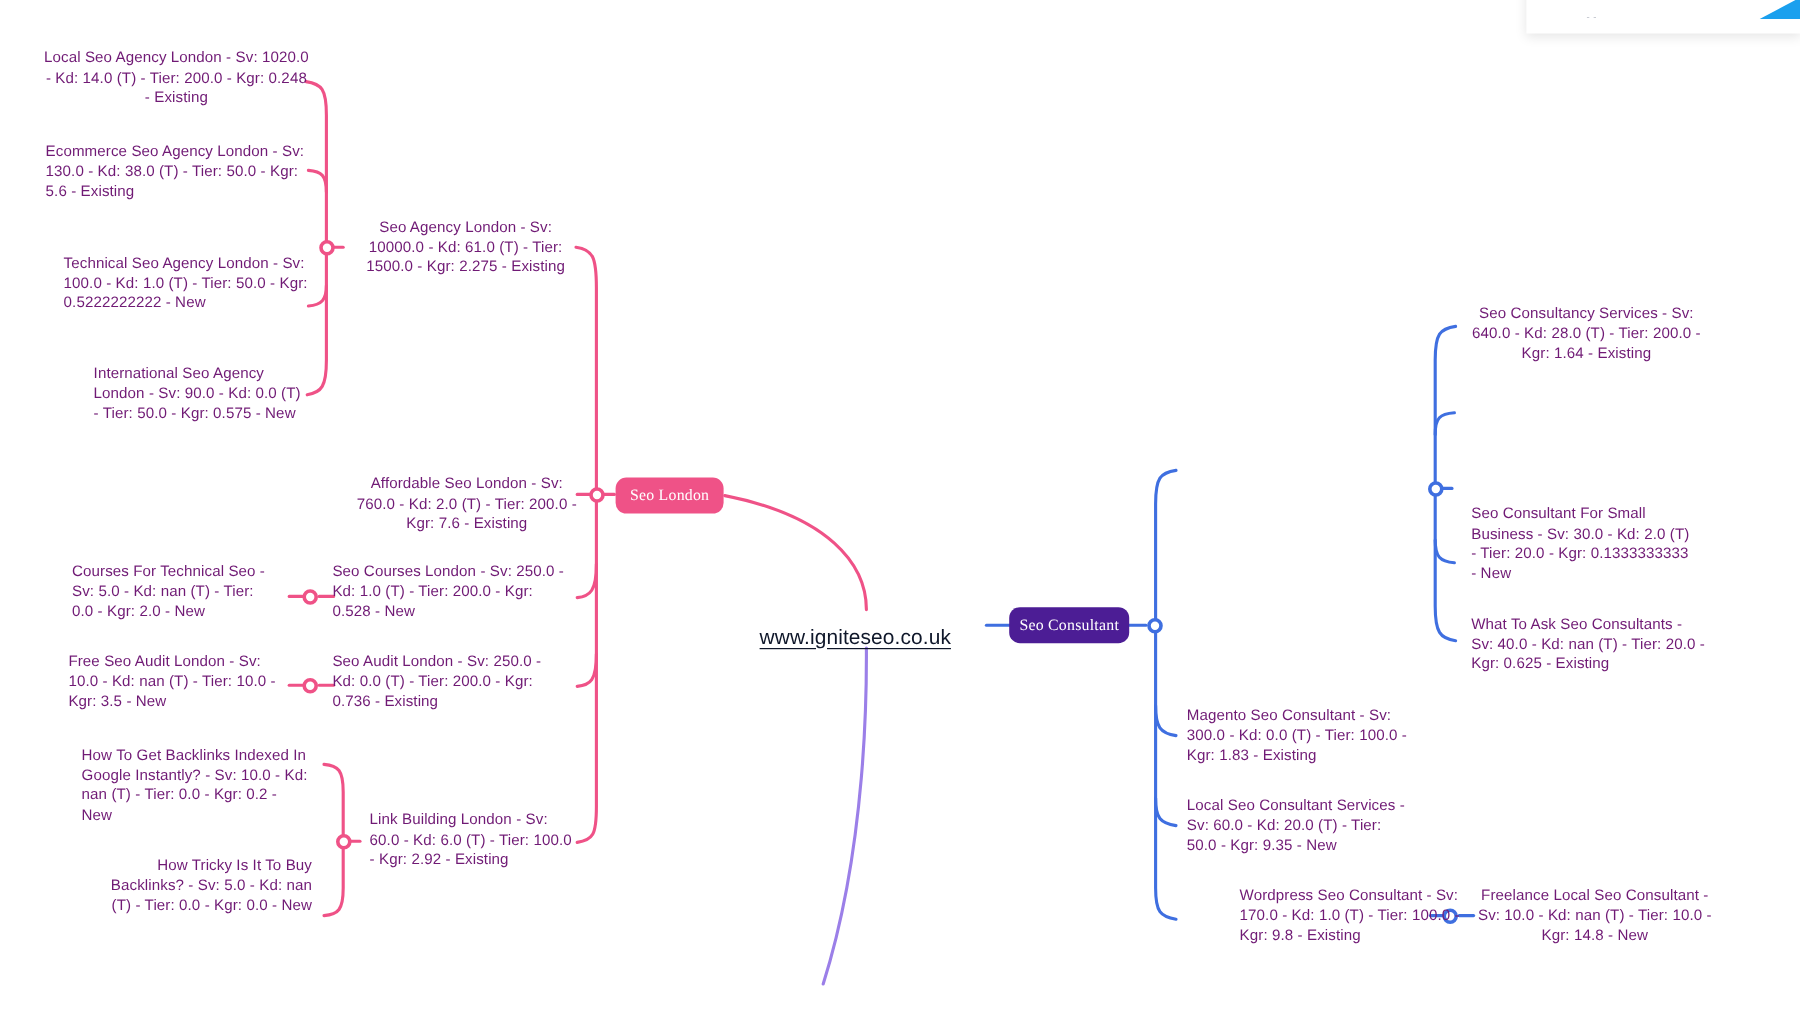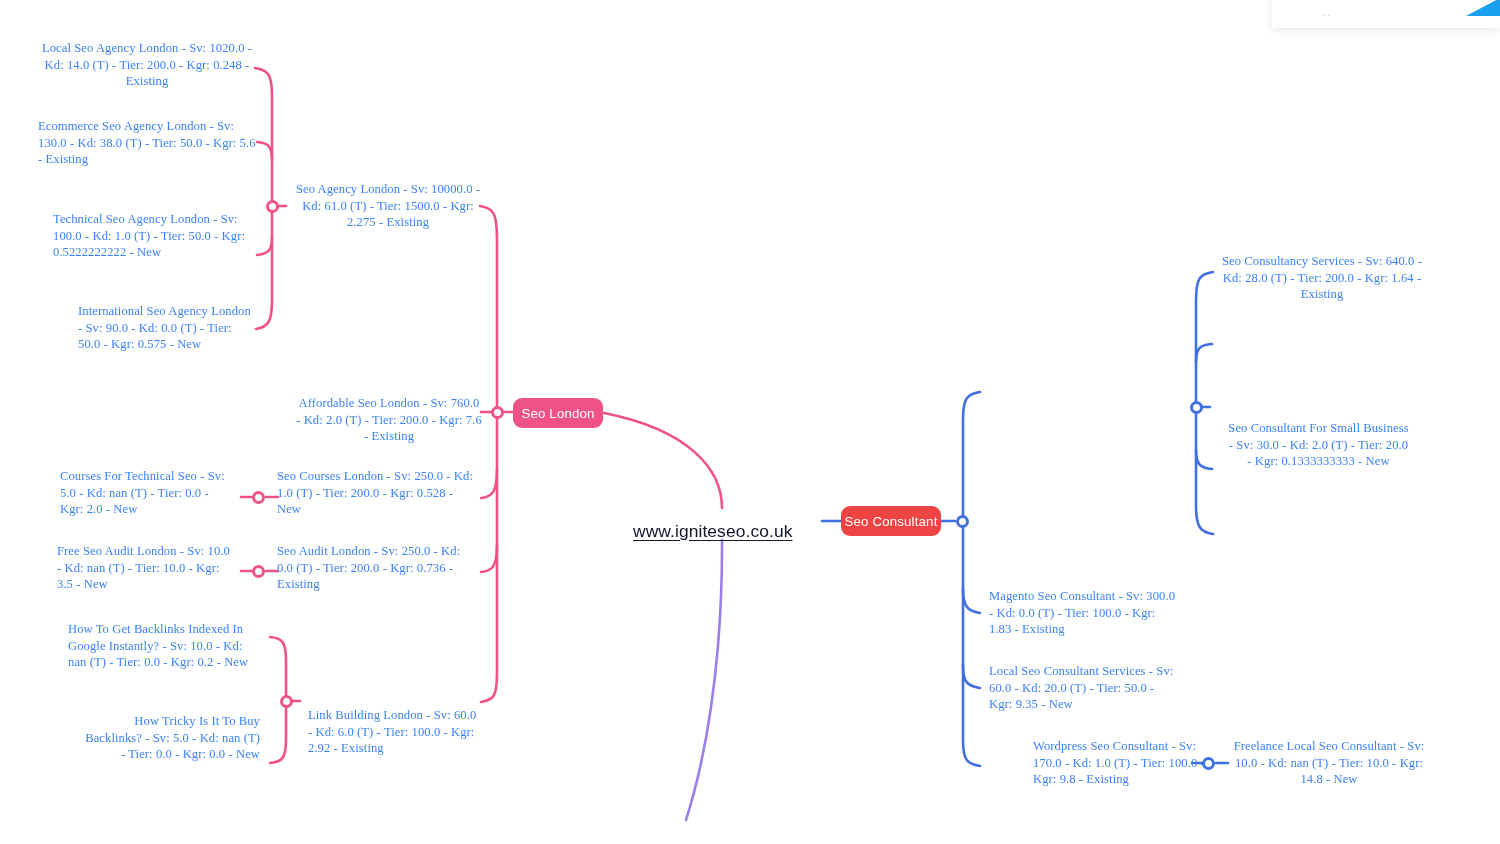--- a/index.html
+++ b/index.html
@@ -17,44 +17,44 @@
     background: #ffffff;
   }
   svg.links {
     position: absolute;
     left: 0; top: 0;
     width: 1500px; height: 844px;
     pointer-events: none;
   }
   .leaf {
     position: absolute;
-    color: #3b82f6;
+    color: #701a75;
     font-size: 12.6px;
     line-height: 16.6px;
     letter-spacing: 0.08px;
     white-space: normal;
-    font-family: Liberation Serif, serif;
   }
   .leaf.ctr { text-align: center; }
   .leaf.lft { text-align: left; }
 
   .node-pill {
     position: absolute;
     display: flex;
     align-items: center;
     justify-content: center;
     border-radius: 9px;
     color: #ffffff;
     font-size: 13.2px;
     letter-spacing: 0.2px;
     padding: 0 12px;
     white-space: nowrap;
+    font-family: Liberation Serif, serif;
   }
   .node-pink { background: #ef5287; }
-  .node-blue { background: #ef4444; }
+  .node-blue { background: #4c1d95; }
 
   .root-label {
     position: absolute;
     color: #0f172a;
     font-size: 17.4px;
     letter-spacing: 0.1px;
     text-decoration: underline;
     text-underline-offset: 3px;
     white-space: nowrap;
   }
@@ -179,28 +179,29 @@
   <div class="leaf lft" style="left:277px; top:468px; width:196px;">Seo Courses London - Sv: 250.0 - Kd: 1.0 (T) - Tier: 200.0 -  Kgr: 0.528 - New</div>
 
   <div class="leaf lft" style="left:57px; top:543px; width:176px;">Free Seo Audit London - Sv: 10.0 - Kd: nan (T) - Tier: 10.0 - Kgr: 3.5 - New</div>
 
   <div class="leaf lft" style="left:277px; top:543px; width:196px;">Seo Audit London - Sv: 250.0 - Kd: 0.0 (T) - Tier: 200.0 -  Kgr: 0.736 - Existing</div>
 
   <div class="leaf lft" style="left:68px; top:621px; width:190px;">How To Get Backlinks Indexed In Google Instantly? - Sv: 10.0 - Kd: nan (T) - Tier: 0.0 - Kgr: 0.2 - New</div>
 
   <div class="leaf lft" style="left:80px; top:713px; width:180px;text-align:right;">How Tricky Is It To Buy Backlinks? - Sv: 5.0 - Kd: nan (T) - Tier: 0.0 - Kgr: 0.0 - New</div>
 
-  <div class="leaf lft" style="left:308px; top:675px; width:175px;margin-top:32px;">Link Building London - Sv: 60.0 - Kd: 6.0 (T) - Tier: 100.0 - Kgr: 2.92 - Existing</div>
+  <div class="leaf lft" style="left:308px; top:675px; width:175px;">Link Building London - Sv: 60.0 - Kd: 6.0 (T) - Tier: 100.0 - Kgr: 2.92 - Existing</div>
 
 
   <div class="leaf ctr" style="left:1222px; top:253px; width:200px;">Seo Consultancy Services - Sv: 640.0 - Kd: 28.0 (T) - Tier: 200.0 - Kgr: 1.64 - Existing</div>
 
 
-  <div class="leaf lft" style="left:1226px; top:420px; width:185px;text-align:center;">Seo Consultant For Small Business - Sv: 30.0 - Kd: 2.0 (T) - Tier: 20.0 - Kgr: 0.1333333333 - New</div>
-
+  <div class="leaf lft" style="left:1226px; top:420px; width:185px;">Seo Consultant For Small Business - Sv: 30.0 - Kd: 2.0 (T) - Tier: 20.0 - Kgr: 0.1333333333 - New</div>
+
+  <div class="leaf lft" style="left:1226px; top:512px; width:196px;">What To Ask Seo Consultants - Sv: 40.0 - Kd: nan (T) - Tier: 20.0 - Kgr: 0.625 - Existing</div>
 
   <div class="leaf lft" style="left:989px; top:588px; width:190px;">Magento Seo Consultant - Sv: 300.0 - Kd: 0.0 (T) - Tier: 100.0 - Kgr: 1.83 - Existing</div>
 
   <div class="leaf lft" style="left:989px; top:663px; width:190px;">Local Seo Consultant Services - Sv: 60.0 - Kd: 20.0 (T) - Tier: 50.0 - Kgr: 9.35 - New</div>
 
   <div class="leaf lft" style="left:989px; top:738px; width:194px;margin-left:44px;">Wordpress Seo Consultant - Sv: 170.0 - Kd: 1.0 (T) - Tier: 100.0 - Kgr: 9.8 - Existing</div>
 
   <div class="leaf ctr" style="left:1231px; top:738px; width:196px;">Freelance Local Seo Consultant - Sv: 10.0 - Kd: nan (T) - Tier: 10.0 - Kgr: 14.8 - New</div>
 
   <div class="corner-card" style="left:1272px; top:-20px; width:228px; height:48px;">

